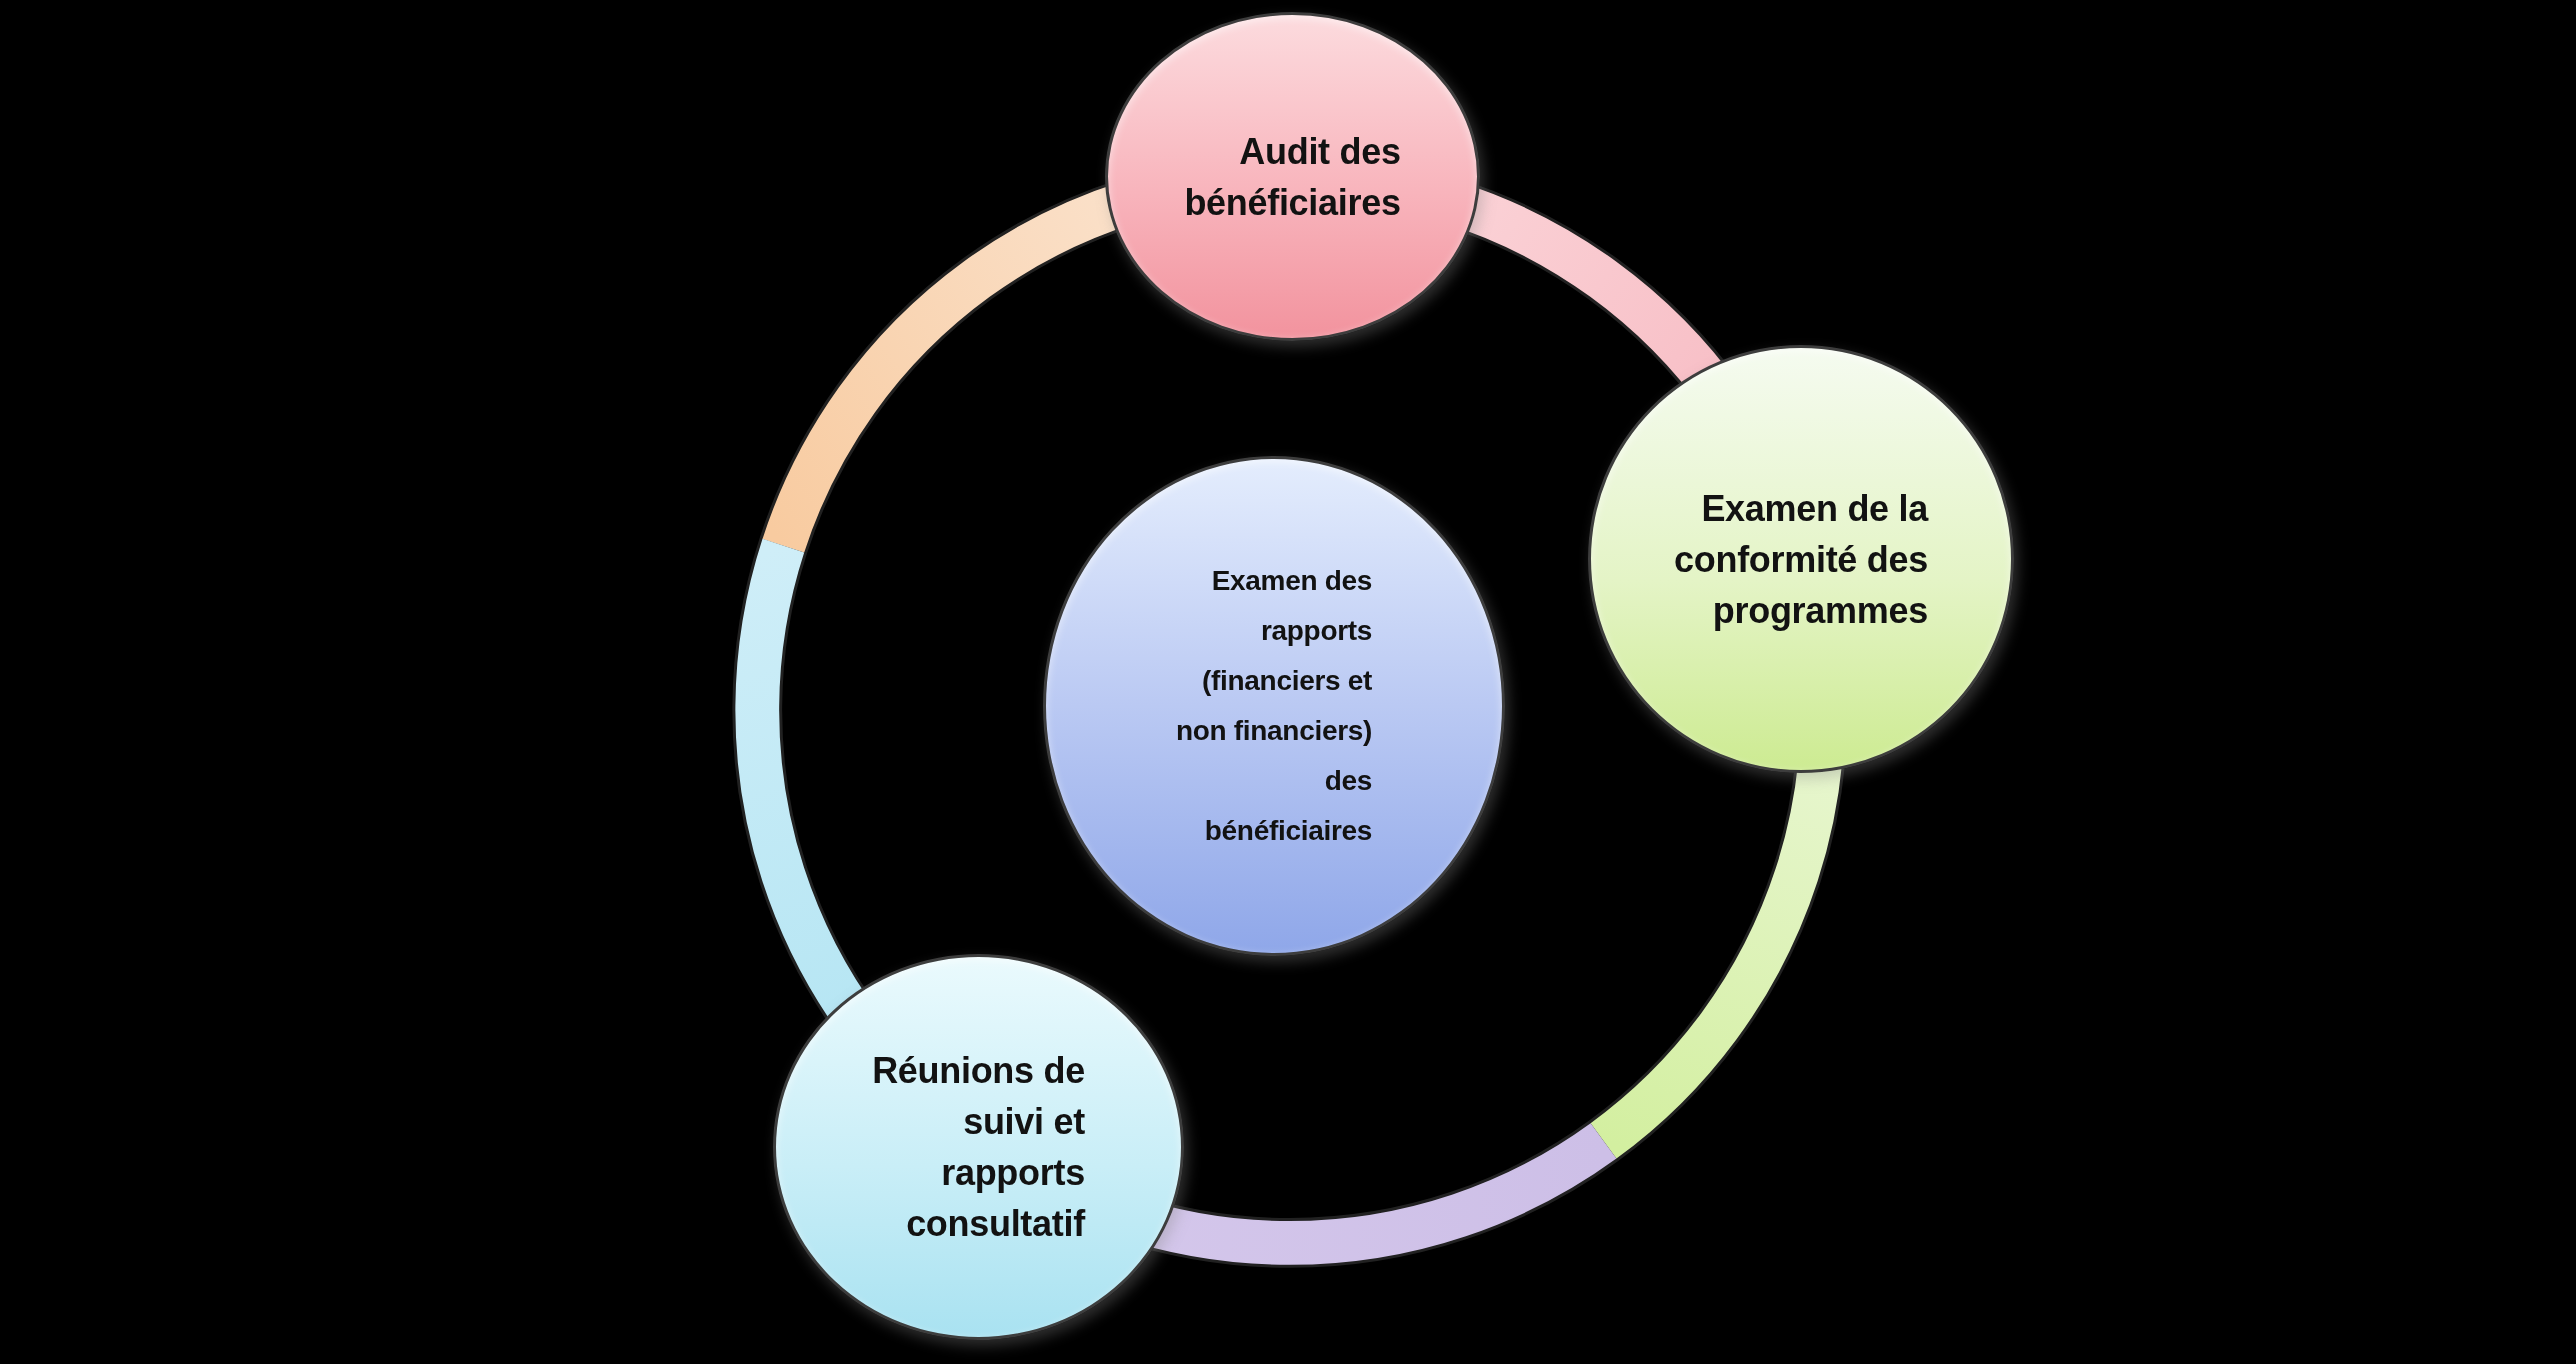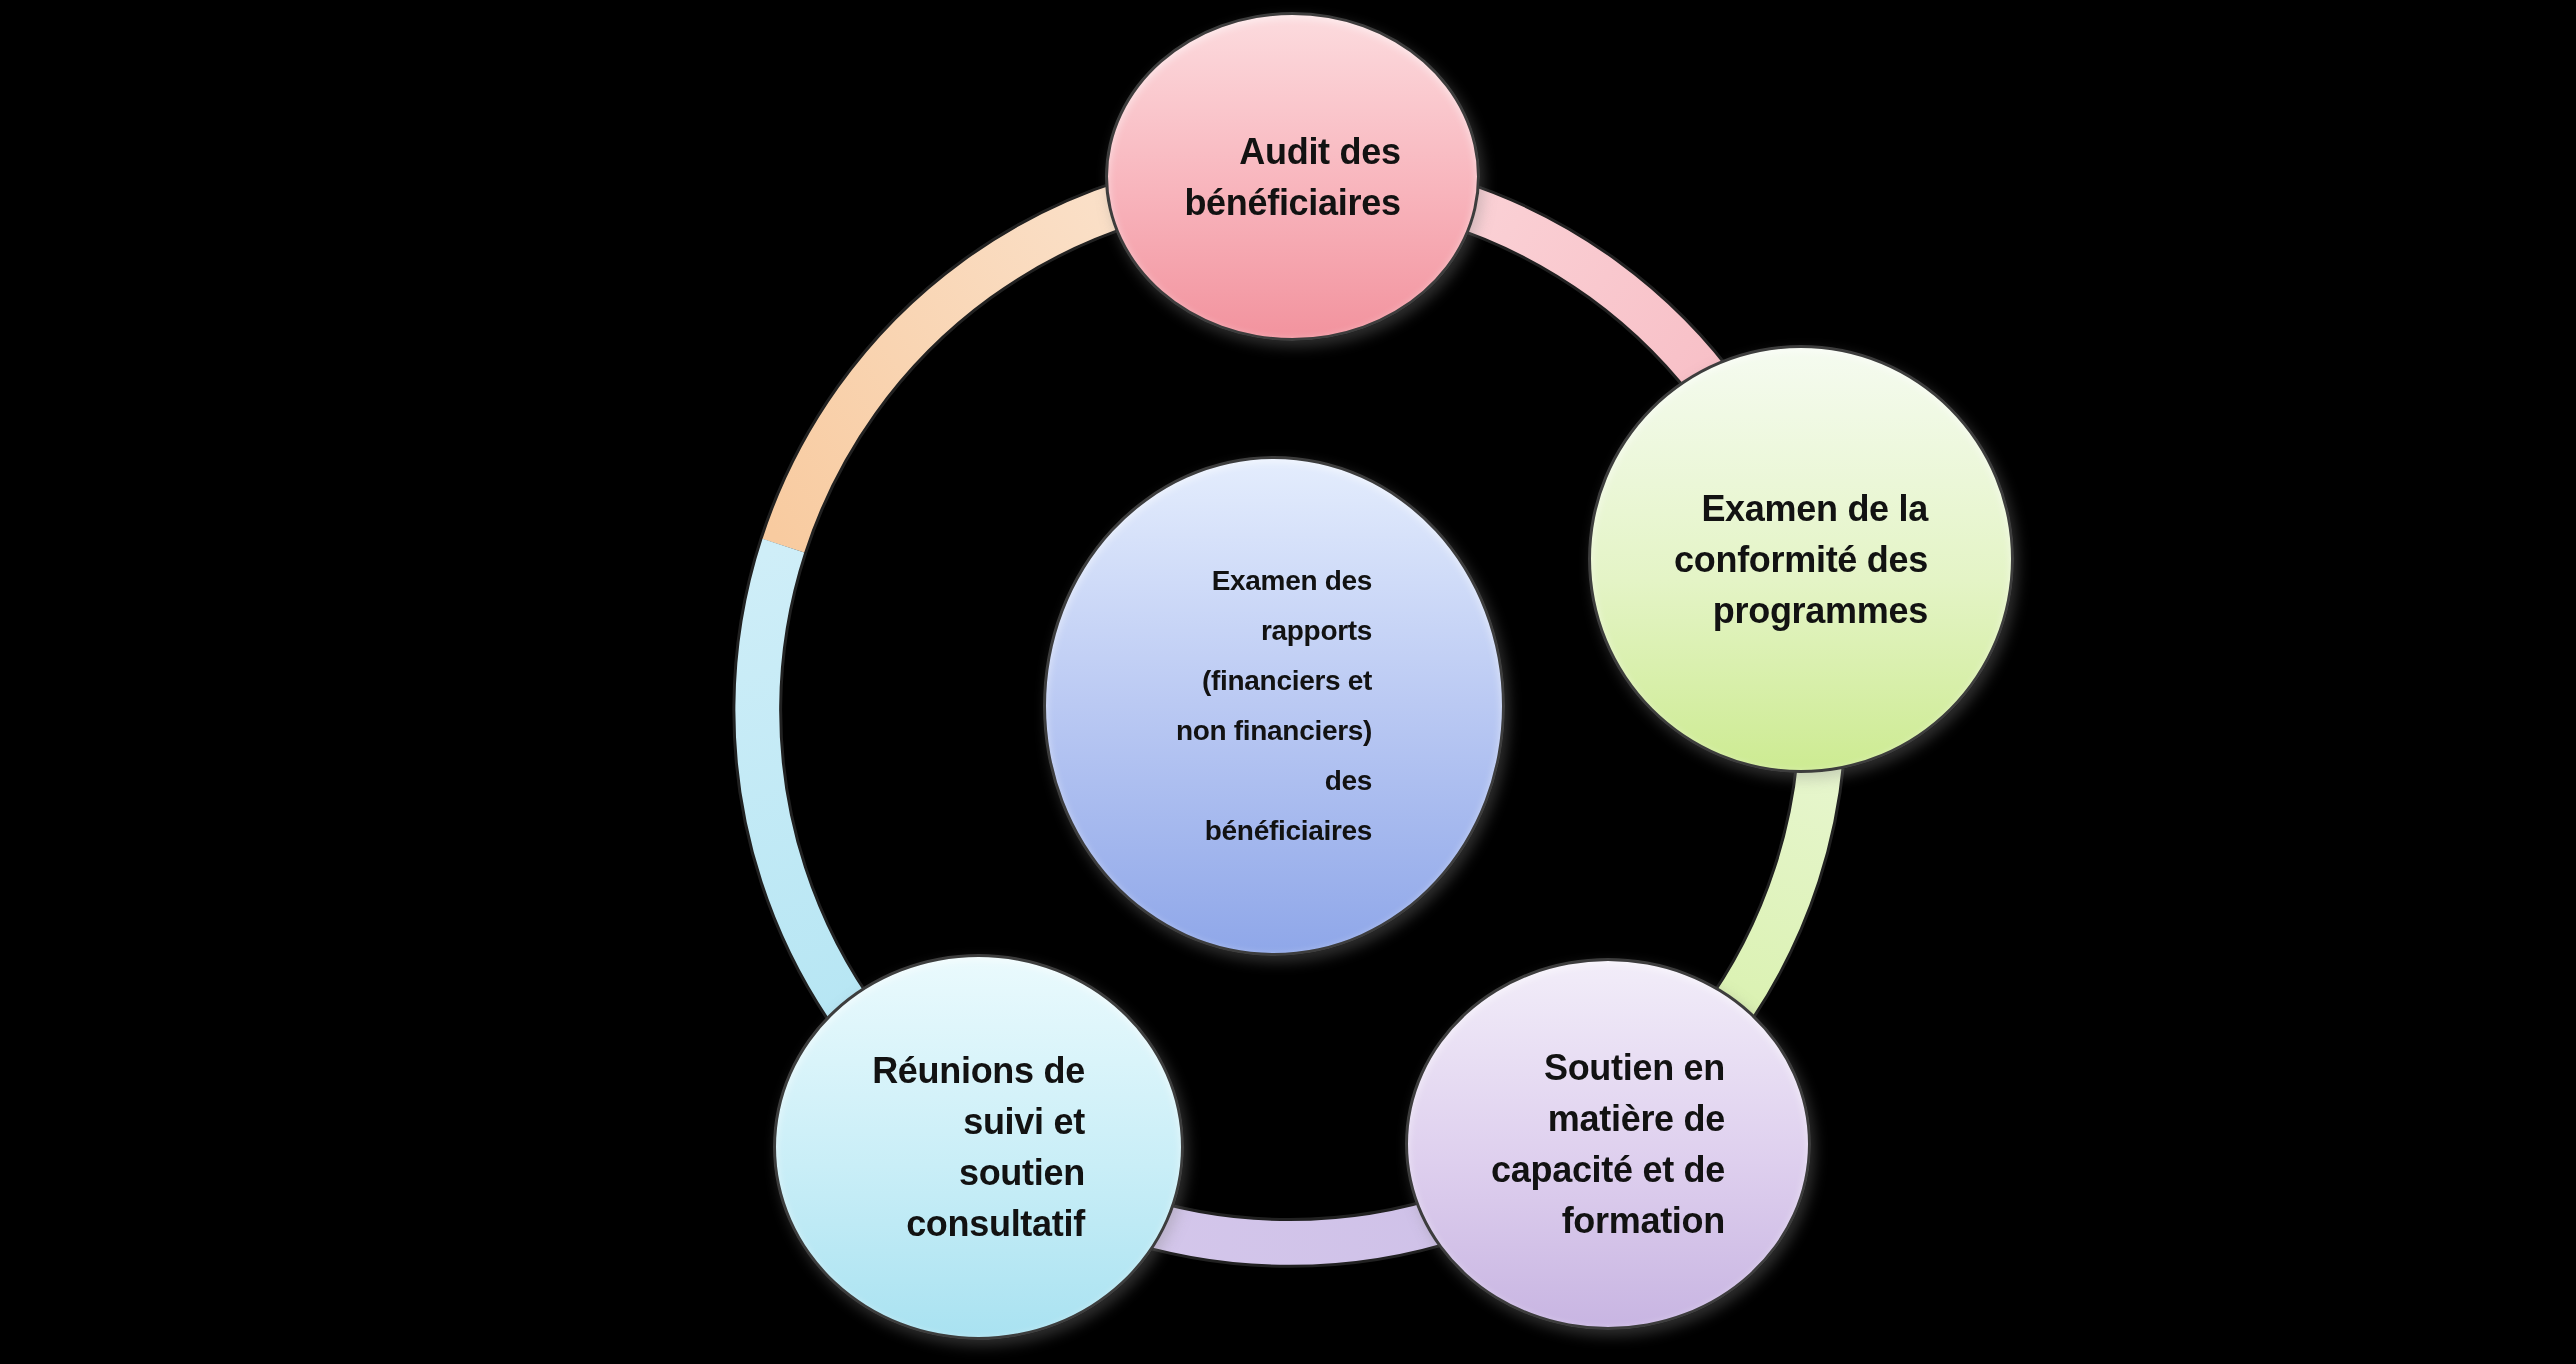--- a/index.html
+++ b/index.html
@@ -125,31 +125,25 @@
     <div class="label">Audit des
 bénéficiaires</div>
   </div>
 
   <div class="node outer node-conformite">
     <div class="label">Examen de la
 conformité des
 programmes</div>
   </div>
 
-  <div class="node outer node-soutien">
-    <div class="label">Soutien en
-matière de
-capacité et de
-formation</div>
-  </div>
 
   <div class="node outer node-reunions">
     <div class="label">Réunions de
 suivi et
-soutien
+rapports
 consultatif</div>
   </div>
 
 
   <div class="node center-node node-center">
     <div class="label">Examen des
 rapports
 (financiers et
 non financiers)
 des

